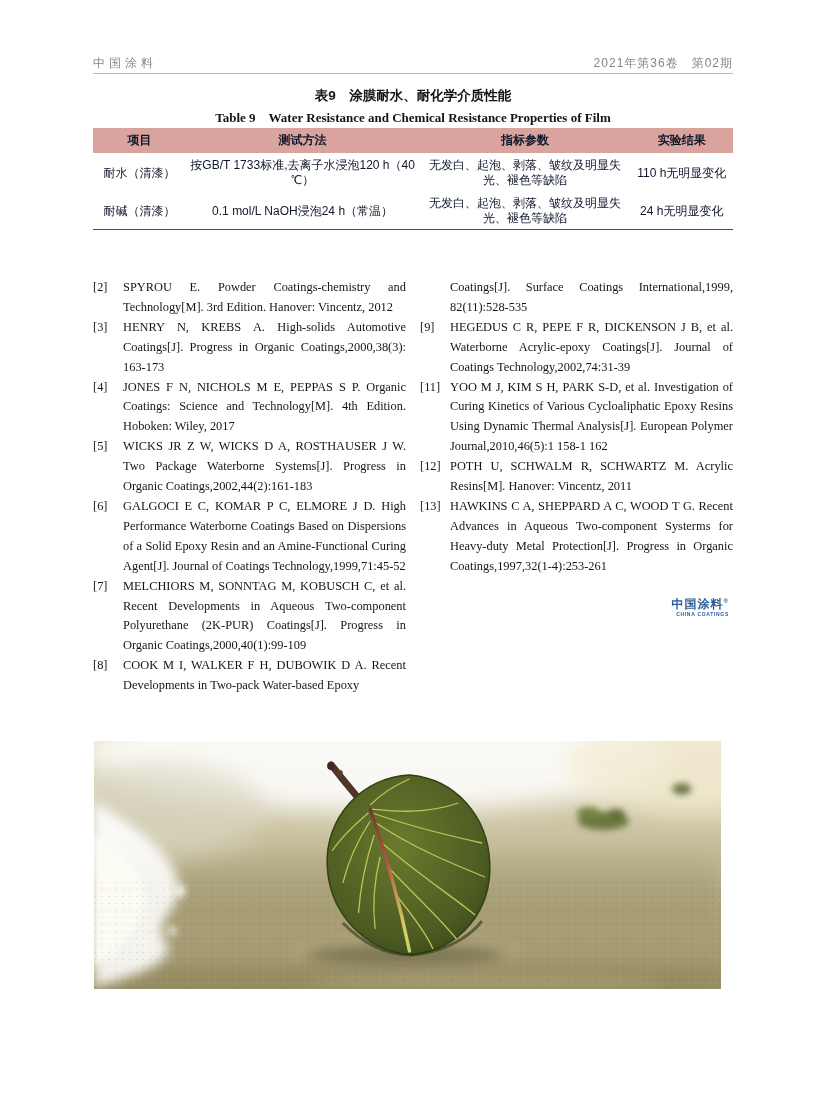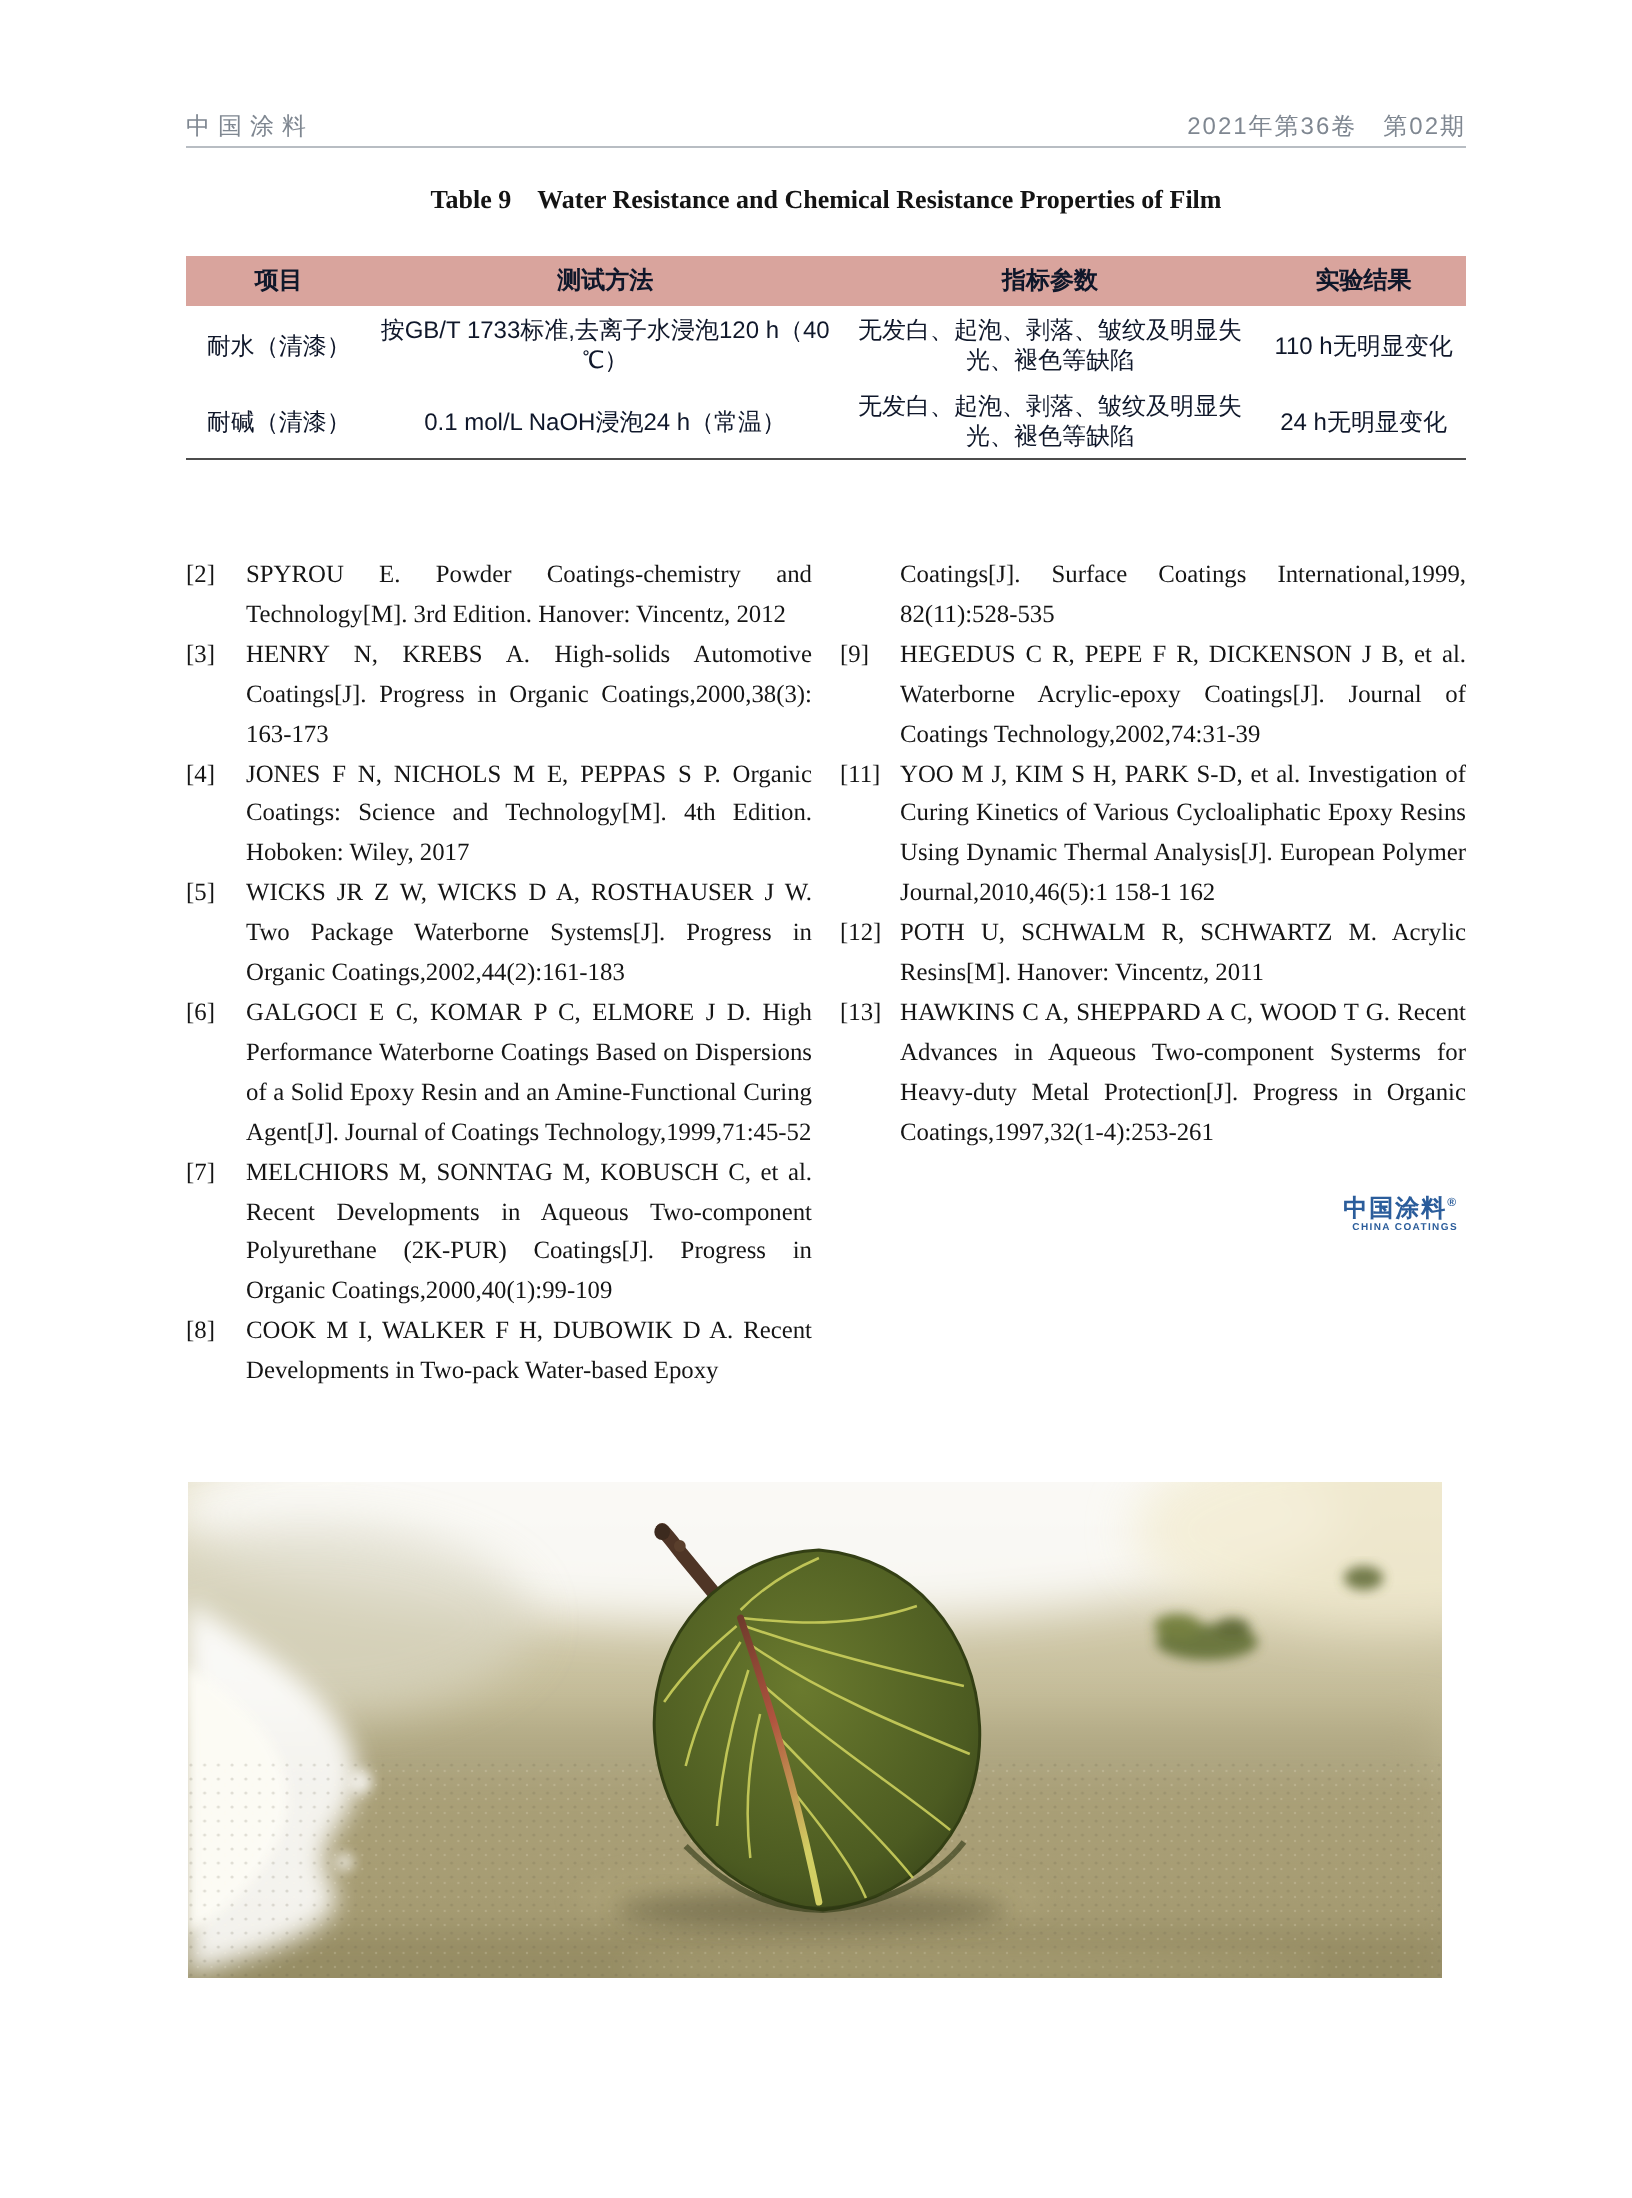--- a/index.html
+++ b/index.html
@@ -63,20 +63,21 @@
 
 <div class="page">
 
   <div class="page-header">
     <span class="journal-name">中国涂料</span>
     <span class="issue-info">2021年第36卷　第02期</span>
   </div>
   <div class="header-rule"></div>
 
   <div class="captions">
+    <div class="caption-zh">表9　涂膜耐水、耐化学介质性能</div>
     <div class="caption-en">Table 9　Water Resistance and Chemical Resistance Properties of Film</div>
   </div>
 
   <table class="spec-table">
     <colgroup>
       <col style="width:14.5%">
         <col style="width:36.5%">
         <col style="width:33%">
         <col style="width:16%">
     </colgroup>

